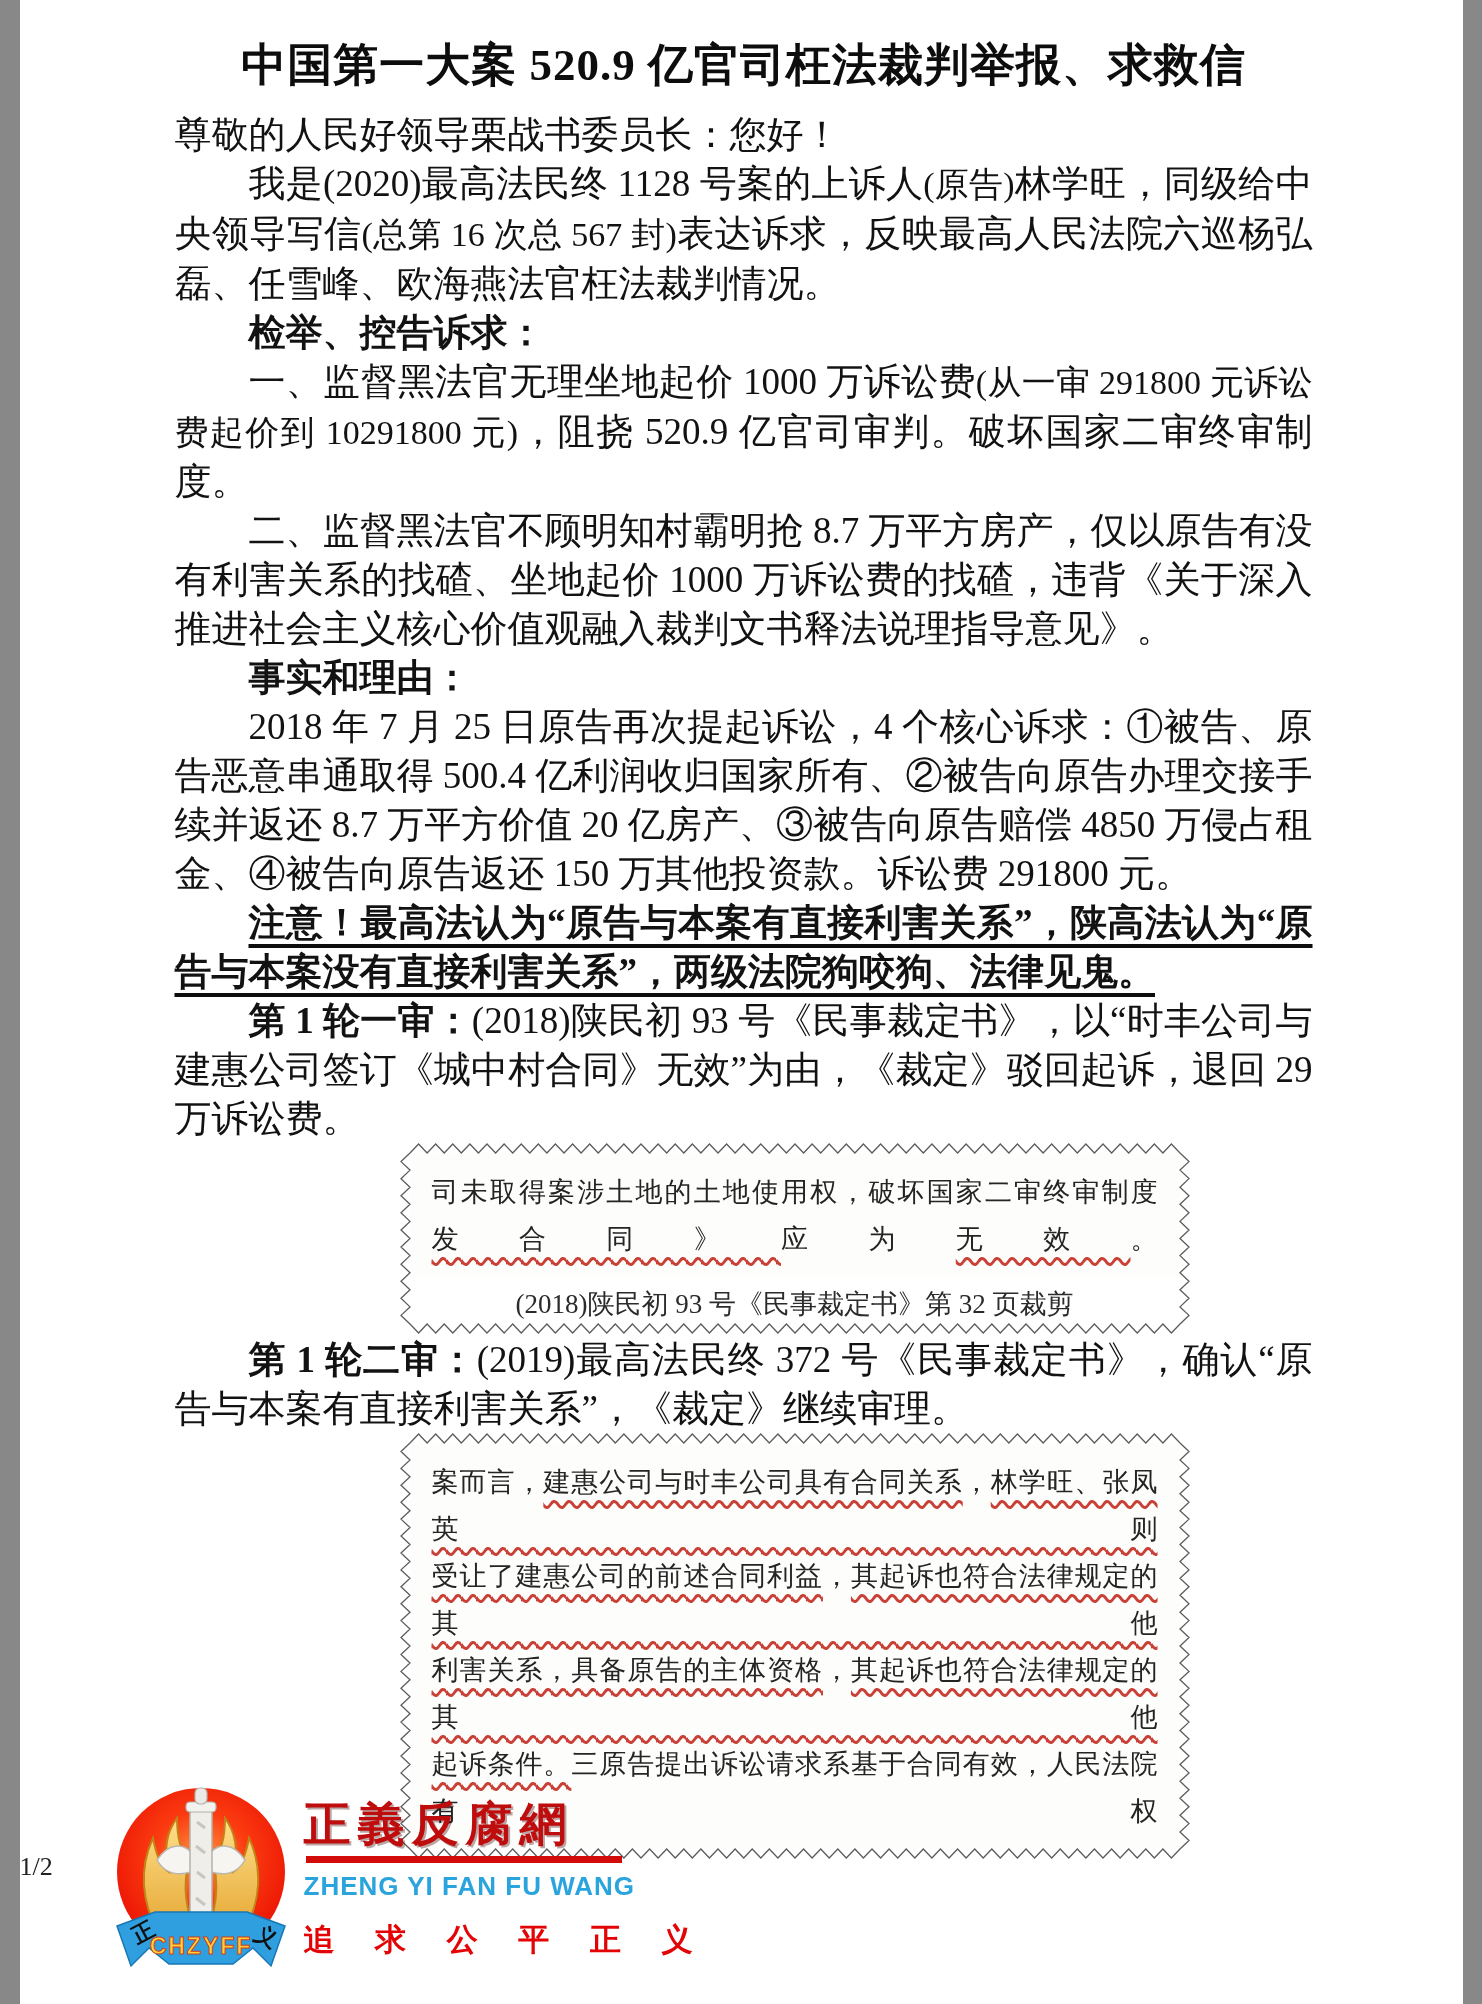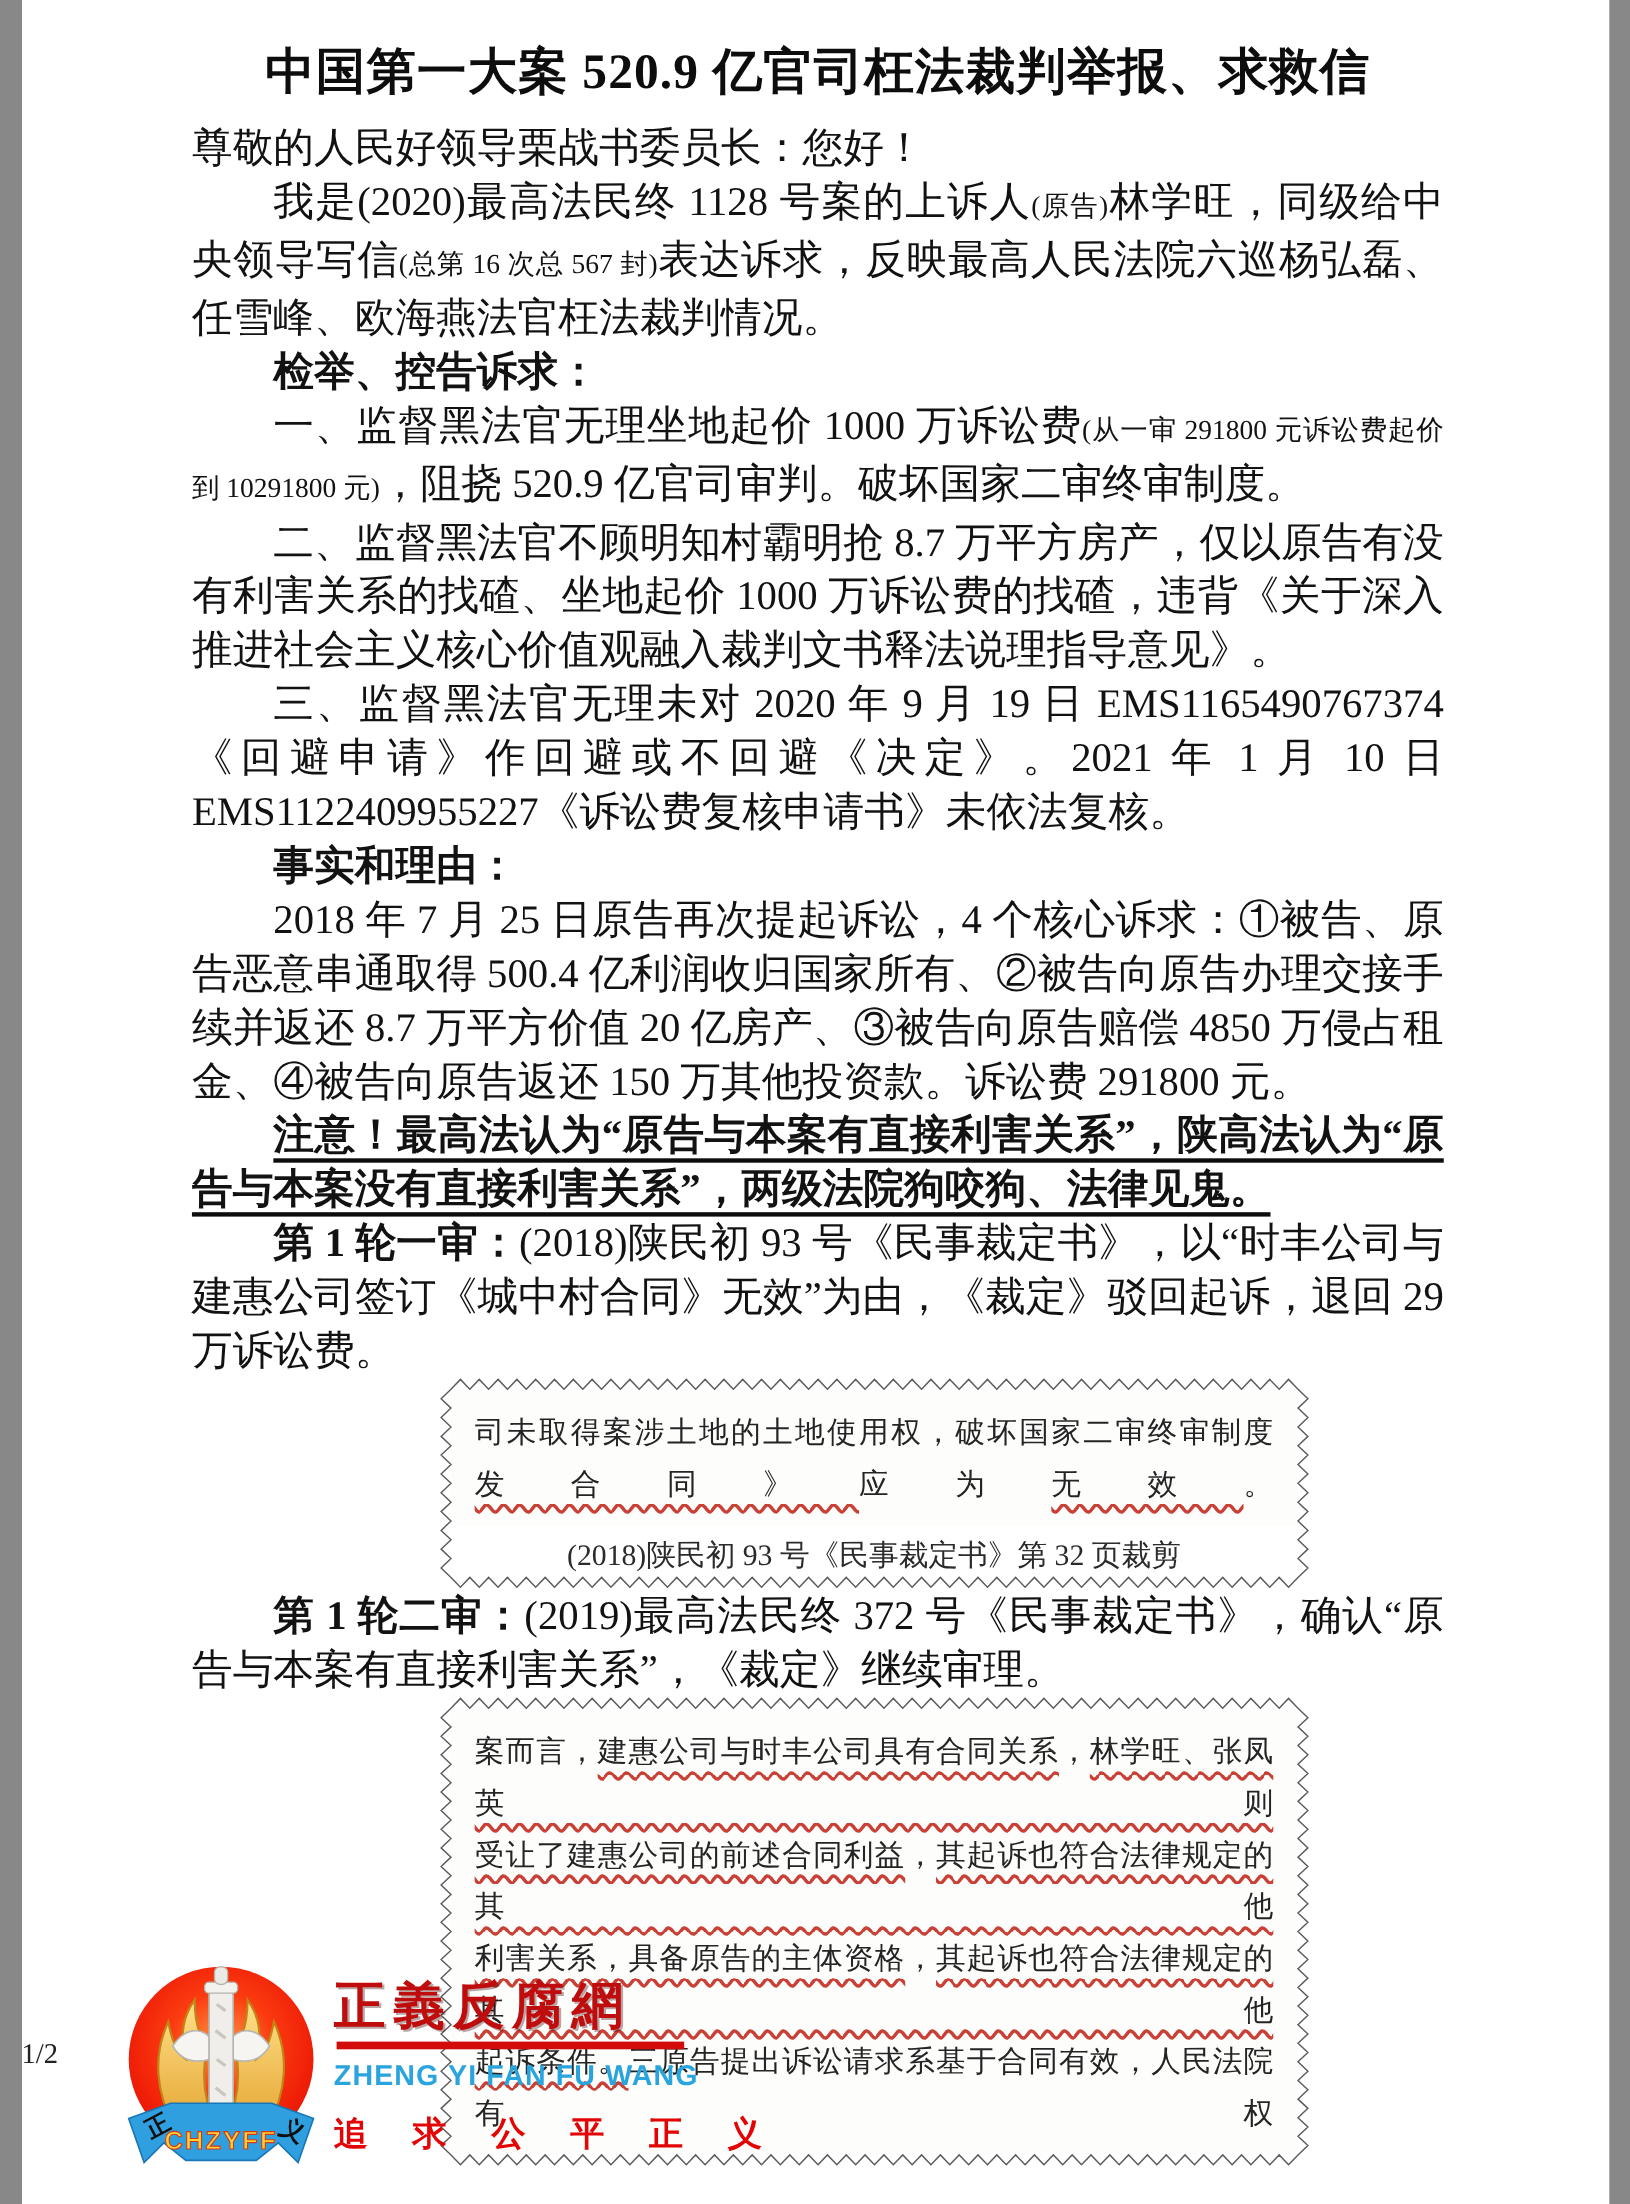--- a/index.html
+++ b/index.html
@@ -13,21 +13,21 @@
     overflow:hidden;
   }
   .content{padding:26px 150px 0 155px;}
   .title{
     font-size:45px;line-height:58px;font-weight:bold;
     text-align:center;margin:10px 0 16px 0;letter-spacing:1px;color:#0d0d0d;
   }
   .body-block{font-size:37px;line-height:49px;text-align:justify;}
   .para{margin:0;text-indent:2em;}
   .para.noind{text-indent:0;}
-  .para .small{font-size:25px;}
+  .para .small{font-size:34px;}
   .para .b{font-weight:bold;}
   .para.bold-head{font-weight:bold;}
   .para.notice{
     font-weight:bold;
     text-decoration:underline;
     text-decoration-thickness:3.5px;
     text-underline-offset:9px;
     text-decoration-color:#0d0d0d;
   }
   
@@ -83,21 +83,20 @@
 <div class="page">
   <div class="content">
     <h1 class="title">中国第一大案 520.9 亿官司枉法裁判举报、求救信</h1>
 
     <div class="body-block">
         <p class="para noind"><span>尊敬的人民好领导栗战书委员长：您好！</span></p>
         <p class="para"><span>我是(2020)最高法民终 1128 号案的上诉人</span><span class="small">(原告)</span><span>林学旺，同级给中央领导写信</span><span class="small">(总第 16 次总 567 封)</span><span>表达诉求，反映最高人民法院六巡杨弘磊、任雪峰、欧海燕法官枉法裁判情况。</span></p>
         <p class="para bold-head"><span>检举、控告诉求：</span></p>
         <p class="para"><span>一、监督黑法官无理坐地起价 1000 万诉讼费</span><span class="small">(从一审 291800 元诉讼费起价到 10291800 元)</span><span>，阻挠 520.9 亿官司审判。破坏国家二审终审制度。</span></p>
         <p class="para"><span>二、监督黑法官不顾明知村霸明抢 8.7 万平方房产，仅以原告有没有利害关系的找碴、坐地起价 1000 万诉讼费的找碴，违背《关于深入推进社会主义核心价值观融入裁判文书释法说理指导意见》。</span></p>
-        <p class="para"><span>三、监督黑法官无理未对 2020 年 9 月 19 日 EMS1165490767374《回避申请》作回避或不回避《决定》。2021 年 1 月 10 日 EMS1122409955227《诉讼费复核申请书》未依法复核。</span></p>
         <p class="para bold-head"><span>事实和理由：</span></p>
         <p class="para"><span>2018 年 7 月 25 日原告再次提起诉讼，4 个核心诉求：①被告、原告恶意串通取得 500.4 亿利润收归国家所有、②被告向原告办理交接手续并返还 8.7 万平方价值 20 亿房产、③被告向原告赔偿 4850 万侵占租金、④被告向原告返还 150 万其他投资款。诉讼费 291800 元。</span></p>
         <p class="para notice"><span>注意！最高法认为“原告与本案有直接利害关系”，陕高法认为“原告与本案没有直接利害关系”，两级法院狗咬狗、法律见鬼。</span></p>
         <p class="para"><span class="b">第 1 轮一审：</span><span>(2018)陕民初 93 号《民事裁定书》，以“时丰公司与建惠公司签订《城中村合同》无效”为由，《裁定》驳回起诉，退回 29 万诉讼费。</span></p>
       </div>
 
     <div class="excerpt-wrap">
       <div class="zz-box">
           <div class="xline"><span>司未取得案涉土地的土地使用权，破坏国家二审终审制度</span></div>
           <div class="xline"><span class="wavy">发合同》</span><span>应为</span><span class="wavy">无效</span><span>。</span></div>

